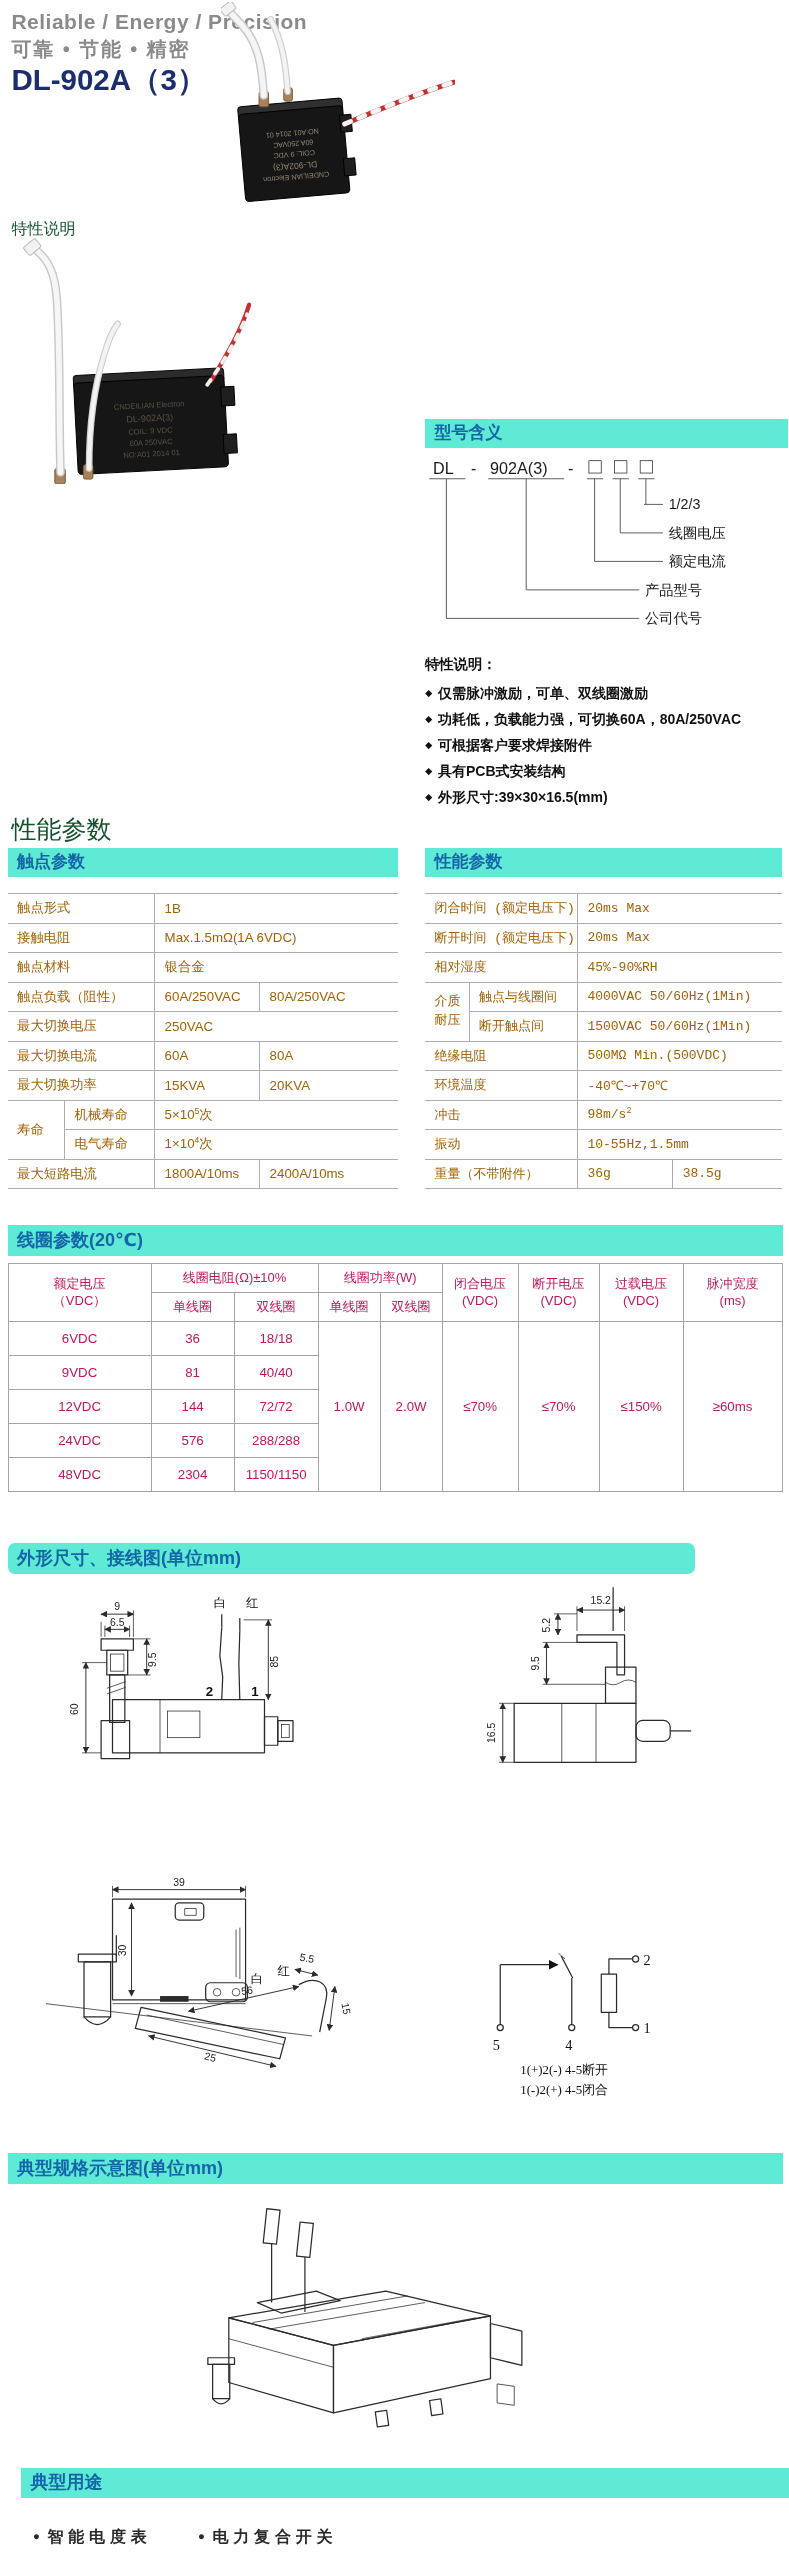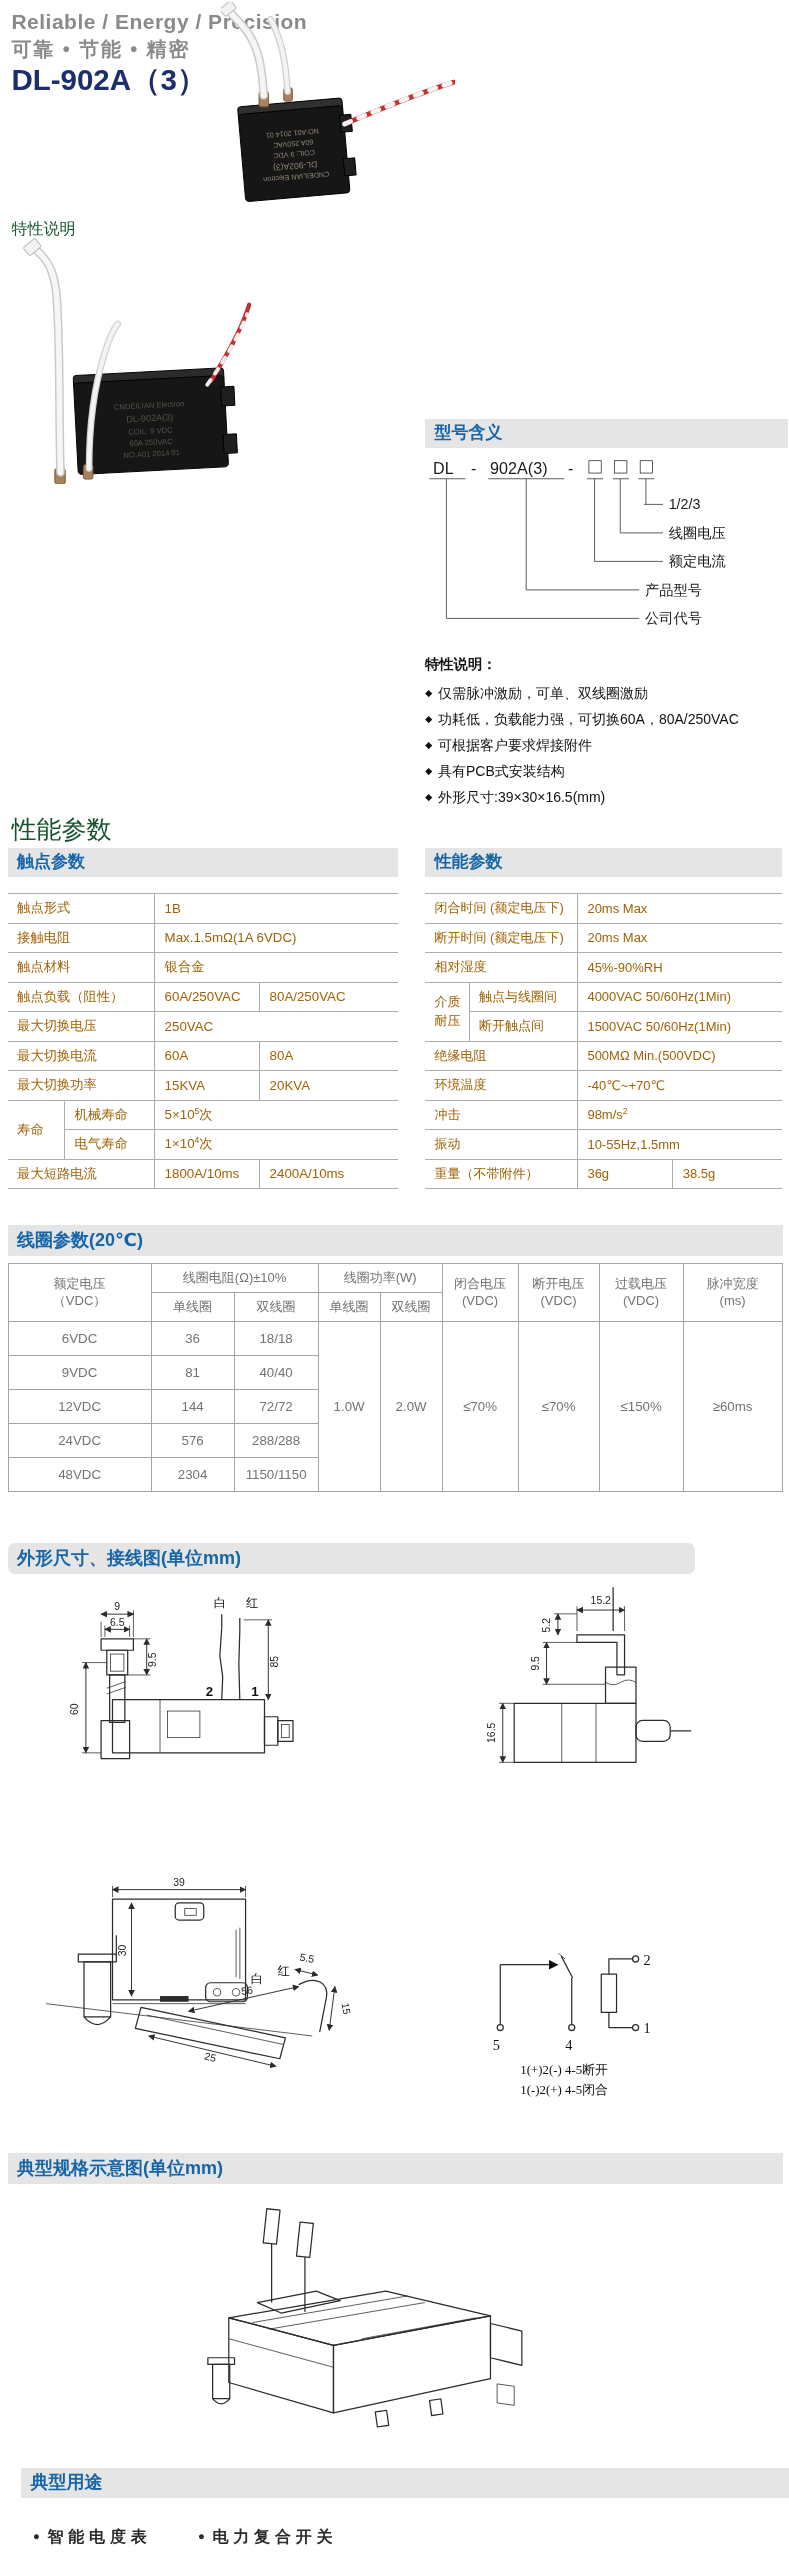--- a/index.html
+++ b/index.html
@@ -3,37 +3,37 @@
 <meta charset="utf-8">
 <style>
   html,body{margin:0;padding:0;background:#fff;}
   #page{position:relative;width:790px;height:2576px;background:#ffffff;overflow:hidden;
         font-family:"Liberation Sans","DejaVu Sans",sans-serif;color:#222;}
   .abs{position:absolute;}
   .tagline-en{left:11.4px;top:9.5px;font-size:21px;font-weight:bold;color:#8a8a8a;letter-spacing:0.5px;}
   .tagline-cn{left:11.4px;top:36px;font-size:20px;font-weight:bold;color:#8a8a8a;letter-spacing:1.9px;}
   .model-title{left:11.4px;top:61px;font-size:29.5px;font-weight:bold;color:#1c2e6e;}
   .h-black{font-weight:normal;color:#14532d;}
-  .band{background:#e5e5e5;color:#1565a8;font-weight:bold;font-size:18px;line-height:30px;padding-left:9.5px;box-sizing:border-box;height:30px;}
+  .band{background:#5eead4;color:#1565a8;font-weight:bold;font-size:18px;line-height:30px;padding-left:9.5px;box-sizing:border-box;height:30px;}
   .band.small{font-size:17px;line-height:28.5px;height:28.5px;}
   
   table{border-collapse:collapse;table-layout:fixed;}
   .ptable{width:100%;font-size:13.3px;color:#a16207;}
   .ptable td{border-top:1px solid #adadad;height:28.5px;padding:0 5.7px 0 9.5px;vertical-align:middle;overflow:hidden;white-space:nowrap;}
   .ptable tr.last td{border-bottom:1px solid #adadad;}
   .ptable td.vl{border-left:1px solid #adadad;}
   .rtable td{font-size:13px;}
   sup{font-size:8.6px;vertical-align:super;line-height:0;}
   
-  .ctable{width:773px;font-size:13.3px;color:#737373;}
+  .ctable{width:773px;font-size:13.3px;color:#be185d;}
   .ctable td{border:1px solid #a4a4a4;text-align:center;vertical-align:middle;height:31px;padding:1px 1.9px;overflow:hidden;}
   .ctable tr.h td{font-size:13px;height:26px;line-height:1.25;}
   
   .ftitle{font-size:14.3px;color:#111;margin-bottom:5.7px;font-weight:bold;}
-  .fitem{font-size:14px;color:#111;line-height:26px;white-space:nowrap;}
+  .fitem{font-size:14px;color:#111;line-height:26px;white-space:nowrap;font-weight:bold;}
   .fb{font-size:9.5px;vertical-align:1.9px;margin-right:5.7px;}
   
   .use-item{position:absolute;font-size:16px;font-weight:bold;color:#2a2a2a;letter-spacing:4.8px;white-space:nowrap;}
   .ub{font-size:11.4px;vertical-align:1.9px;margin-right:7.6px;letter-spacing:0;}
   
   svg{display:block;}
   .ln{stroke:#2b2b2b;stroke-width:1.3;fill:none;stroke-linejoin:round;}
   .lnthin{stroke:#2b2b2b;stroke-width:.8;fill:none;}
   .dim{stroke:#2b2b2b;stroke-width:1;fill:none;}
   .dimt{font-size:11px;fill:#222;}
@@ -202,21 +202,21 @@
       <tr class="last">
             <td colspan="2">最大短路电流</td>
             <td class="vl">1800A/10ms</td>
             <td class="vl">2400A/10ms</td>
           </tr>
     </tbody>
       </table>
   </div>
 
   <div class="abs band small" style="left:425px;top:848px;width:357px;">性能参数</div>
-  <div class="abs" style="left:425px;top:893px;width:357px;">
+  <div class="abs" style="left:425px;top:893px;width:357px;font-family:Liberation Mono, monospace;">
     <table class="ptable rtable">
       <colgroup>
           <col style="width:44px">
           <col style="width:108px">
           <col style="width:95px">
           <col style="width:109px">
         </colgroup>
       <tbody>
           <tr>
             <td colspan="2">闭合时间 (额定电压下)</td>

